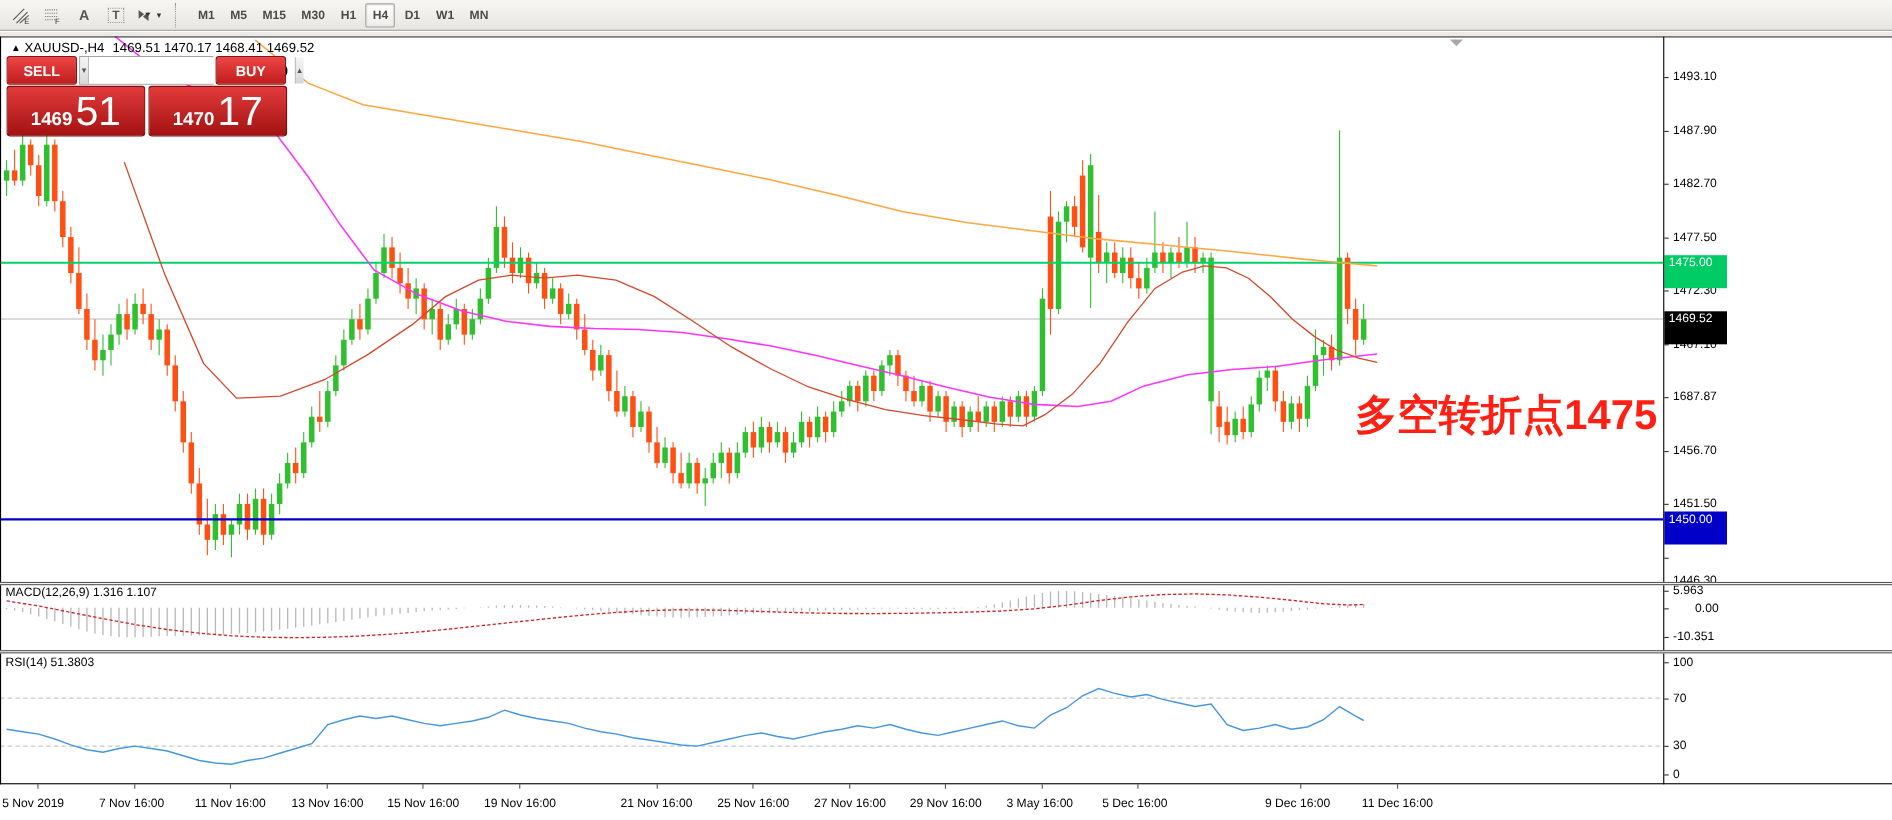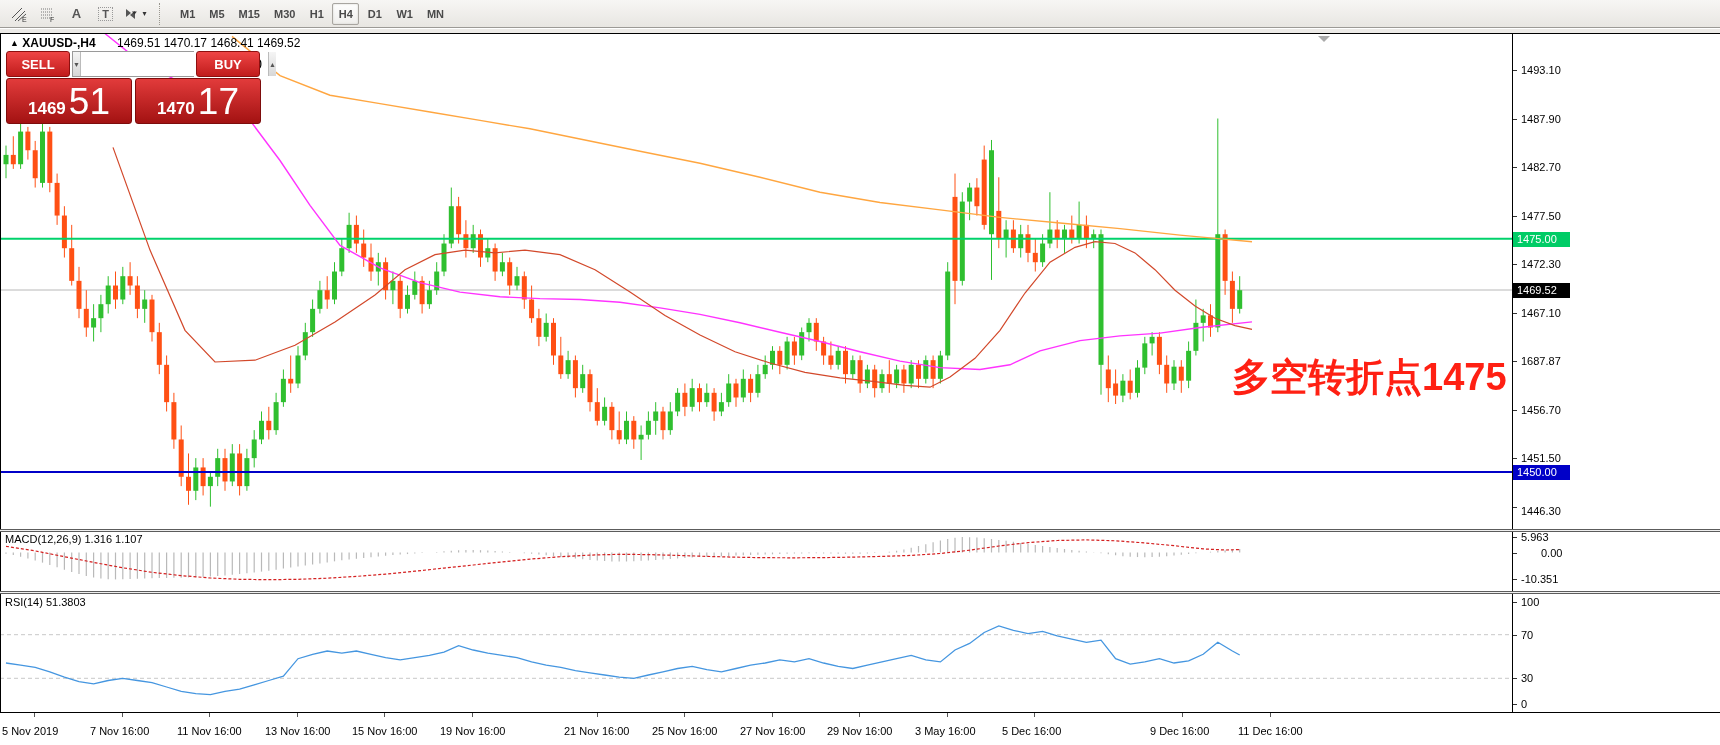--- a/index.html
+++ b/index.html
@@ -32,32 +32,32 @@
   #macd-svg { top:532px; height:59px; width:1512px; }
   #rsi-svg  { top:594px; height:118px; width:1512px; }
 
   
   .axis-col { position:absolute; left:1513px; width:207px; background:#fff; z-index:10; }
   #axis-main { top:34px; height:495px; }
   #axis-macd { top:532px; height:59px; }
   #axis-rsi  { top:594px; height:118px; }
   .tick-label { position:absolute; left:8px; font-size:11px; color:#000; white-space:nowrap; }
   .tick-dash { position:absolute; left:0; width:4px; height:1px; background:#333; }
-  .price-tag { position:absolute; left:0; height:15px; min-width:57px; color:#fff; font-size:11px;
+  .price-tag { position:absolute; left:0; height:30px; min-width:57px; color:#fff; font-size:11px;
     line-height:15px; padding:0 4px; white-space:nowrap; }
 
   
   .time-axis { position:absolute; left:0; top:713px; width:1720px; height:32px; background:#fff; z-index:10; }
   .time-label { position:absolute; top:12px; font-size:11px; color:#000; white-space:nowrap; }
   .time-tick { position:absolute; top:0; width:1px; height:4px; background:#555; }
 
   
   .chart-title { position:absolute; left:10px; top:36px; z-index:12; font-size:12px; color:#000; white-space:nowrap; }
   .chart-title .arrow { font-size:9px; vertical-align:1px; }
-  .chart-title .sym { font-weight:bold; margin-right:18px; }
+  .chart-title .sym { font-weight:normal; margin-right:4px; }
 
   
   .trade-panel { position:absolute; left:6px; top:51px; width:256px; z-index:12; }
   .tp-row1 { display:flex; height:26px; }
   .btn-red { background:linear-gradient(#ef4545,#c01c1c); border:1px solid #8e0f0f; border-radius:3px;
     color:#fff; font-size:13px; font-weight:bold; display:flex; align-items:center; justify-content:center; }
   .sell-btn,.buy-btn { width:64px;text-align:center; }
   .vol-box { width:122px; margin:0 2px; border:1px solid #9a9a9a; background:#fff; display:flex; }
   .spin-btn { width:17px; background:linear-gradient(#f5f5f5,#d7d7d7); border:0; color:#555; font-size:7px;
     display:flex; align-items:center; justify-content:center; }
@@ -720,21 +720,21 @@
     <div class="tick-label" style="top: 224.064px;">1472.30</div>
     <div class="tick-dash" style="top: 278.58px;"></div>
     <div class="tick-label" style="top: 272.58px;">1467.10</div>
     <div class="tick-dash" style="top: 327.096px;"></div>
     <div class="tick-label" style="top: 321.096px;">1687.87</div>
     <div class="tick-dash" style="top: 375.612px;"></div>
     <div class="tick-label" style="top: 369.612px;">1456.70</div>
     <div class="tick-dash" style="top: 424.128px;"></div>
     <div class="tick-label" style="top: 418.128px;">1451.50</div>
     <div class="tick-dash" style="top: 472.644px;"></div>
-    <div class="tick-label" style="top: 471px;">1446.30</div>
+    <div class="tick-label" style="top: 488px;">1446.30</div>
     <div class="price-tag" style="top: 197.873px; background: rgb(0, 204, 102);">1475.00</div>
     <div class="price-tag" style="top: 249.001px; background: rgb(0, 0, 0);">1469.52</div>
     <div class="price-tag" style="top: 431.123px; background: rgb(0, 0, 200);">1450.00</div>
   </div>
 <div class="axis-col" id="axis-macd">
     <div class="tick-dash" style="top: 4.9962px;"></div>
     <div class="tick-label" style="top: -1.0038px;">5.963</div>
     <div class="tick-dash" style="top: 20.5px;"></div>
     <div class="tick-label" style="top: 14.5px; padding-left: 20px;">0.00</div>
     <div class="tick-dash" style="top: 47.4126px;"></div>

